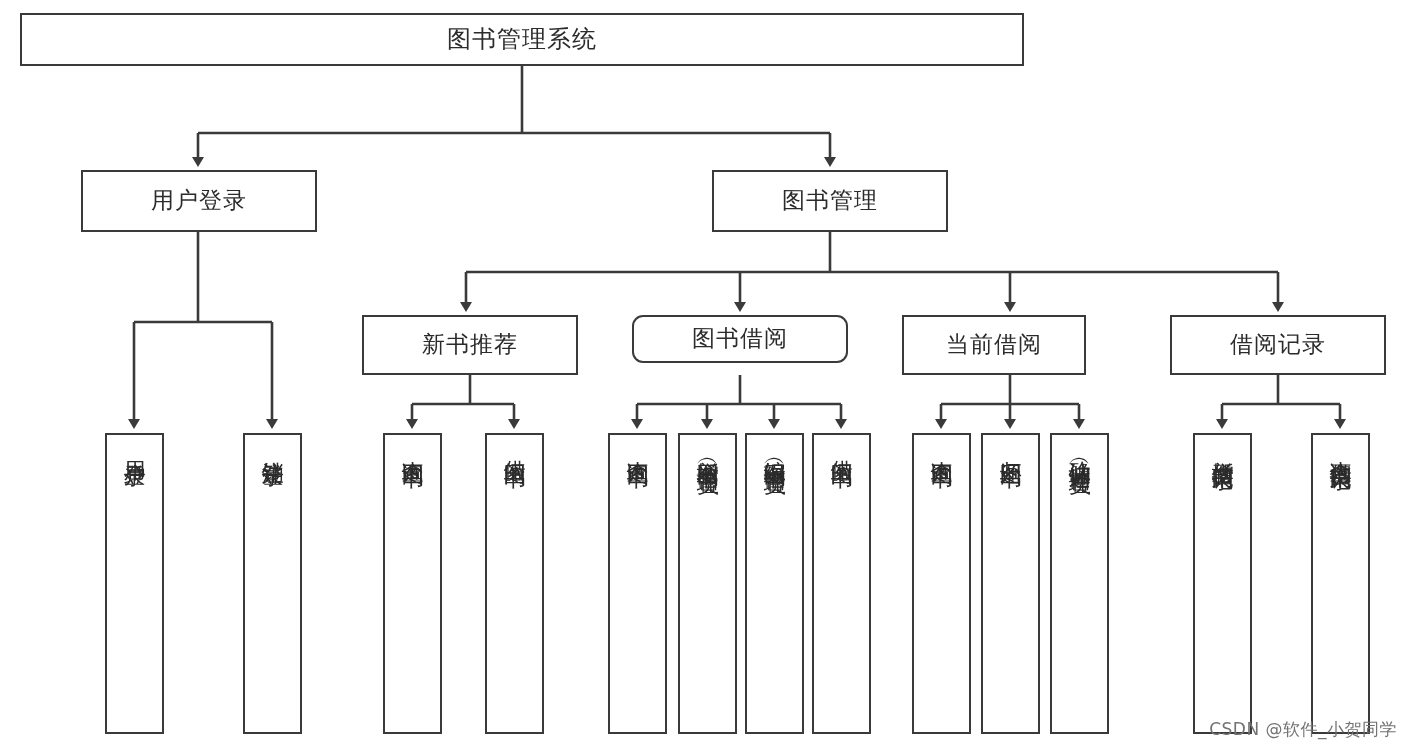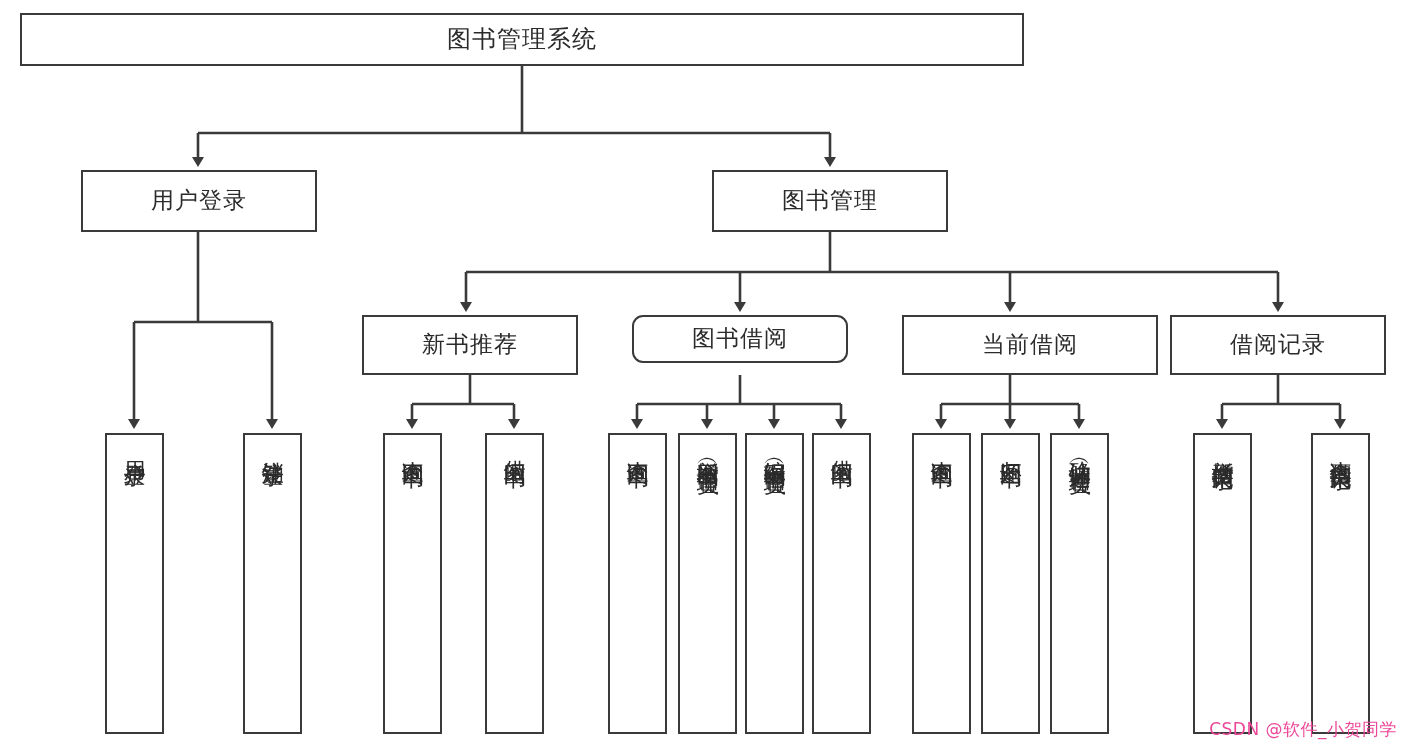--- a/index.html
+++ b/index.html
@@ -60,21 +60,21 @@
     color: #2b2b2b;
     white-space: nowrap;
     display: block;
     margin: 0 auto;
   }
   .watermark {
     position: absolute;
     right: 8px;
     bottom: 6px;
     font-size: 17px;
-    color: #ec4899;
+    color: #737373;
     letter-spacing: 0.5px;
     white-space: nowrap;
   }
 </style>
 </head>
 <body>
 
 <div id="diagram-root">
 
   <svg id="edge-layer" viewBox="0 0 1405 747" width="1405" height="747" xmlns="http://www.w3.org/2000/svg">
@@ -137,21 +137,21 @@
   <div class="node node-h" style="left:362px; top:315px; width:216px; height:60px;">
     <span>新书推荐</span>
   </div>
 
   <div class="node node-h" style="left:712px; top:170px; width:236px; height:62px;">
     <span>图书管理</span>
   </div>
   <div class="node node-h" style="left:632px; top:315px; width:216px; height:48px;border-radius:11px;">
     <span>图书借阅</span>
   </div>
-  <div class="node node-h" style="left:902px; top:315px; width:256px; height:60px;">
+  <div class="node node-h" style="left:902px; top:315px; width:184px; height:60px;">
     <span>当前借阅</span>
   </div>
   <div class="node node-h" style="left:1170px; top:315px; width:216px; height:60px;">
     <span>借阅记录</span>
   </div>
 
   <div class="node node-v" style="left:105px; top:433px; width:59px; height:301px;">
     <span class="vtext">用户登录</span>
   </div>
   <div class="node node-v" style="left:243px; top:433px; width:59px; height:301px;">

